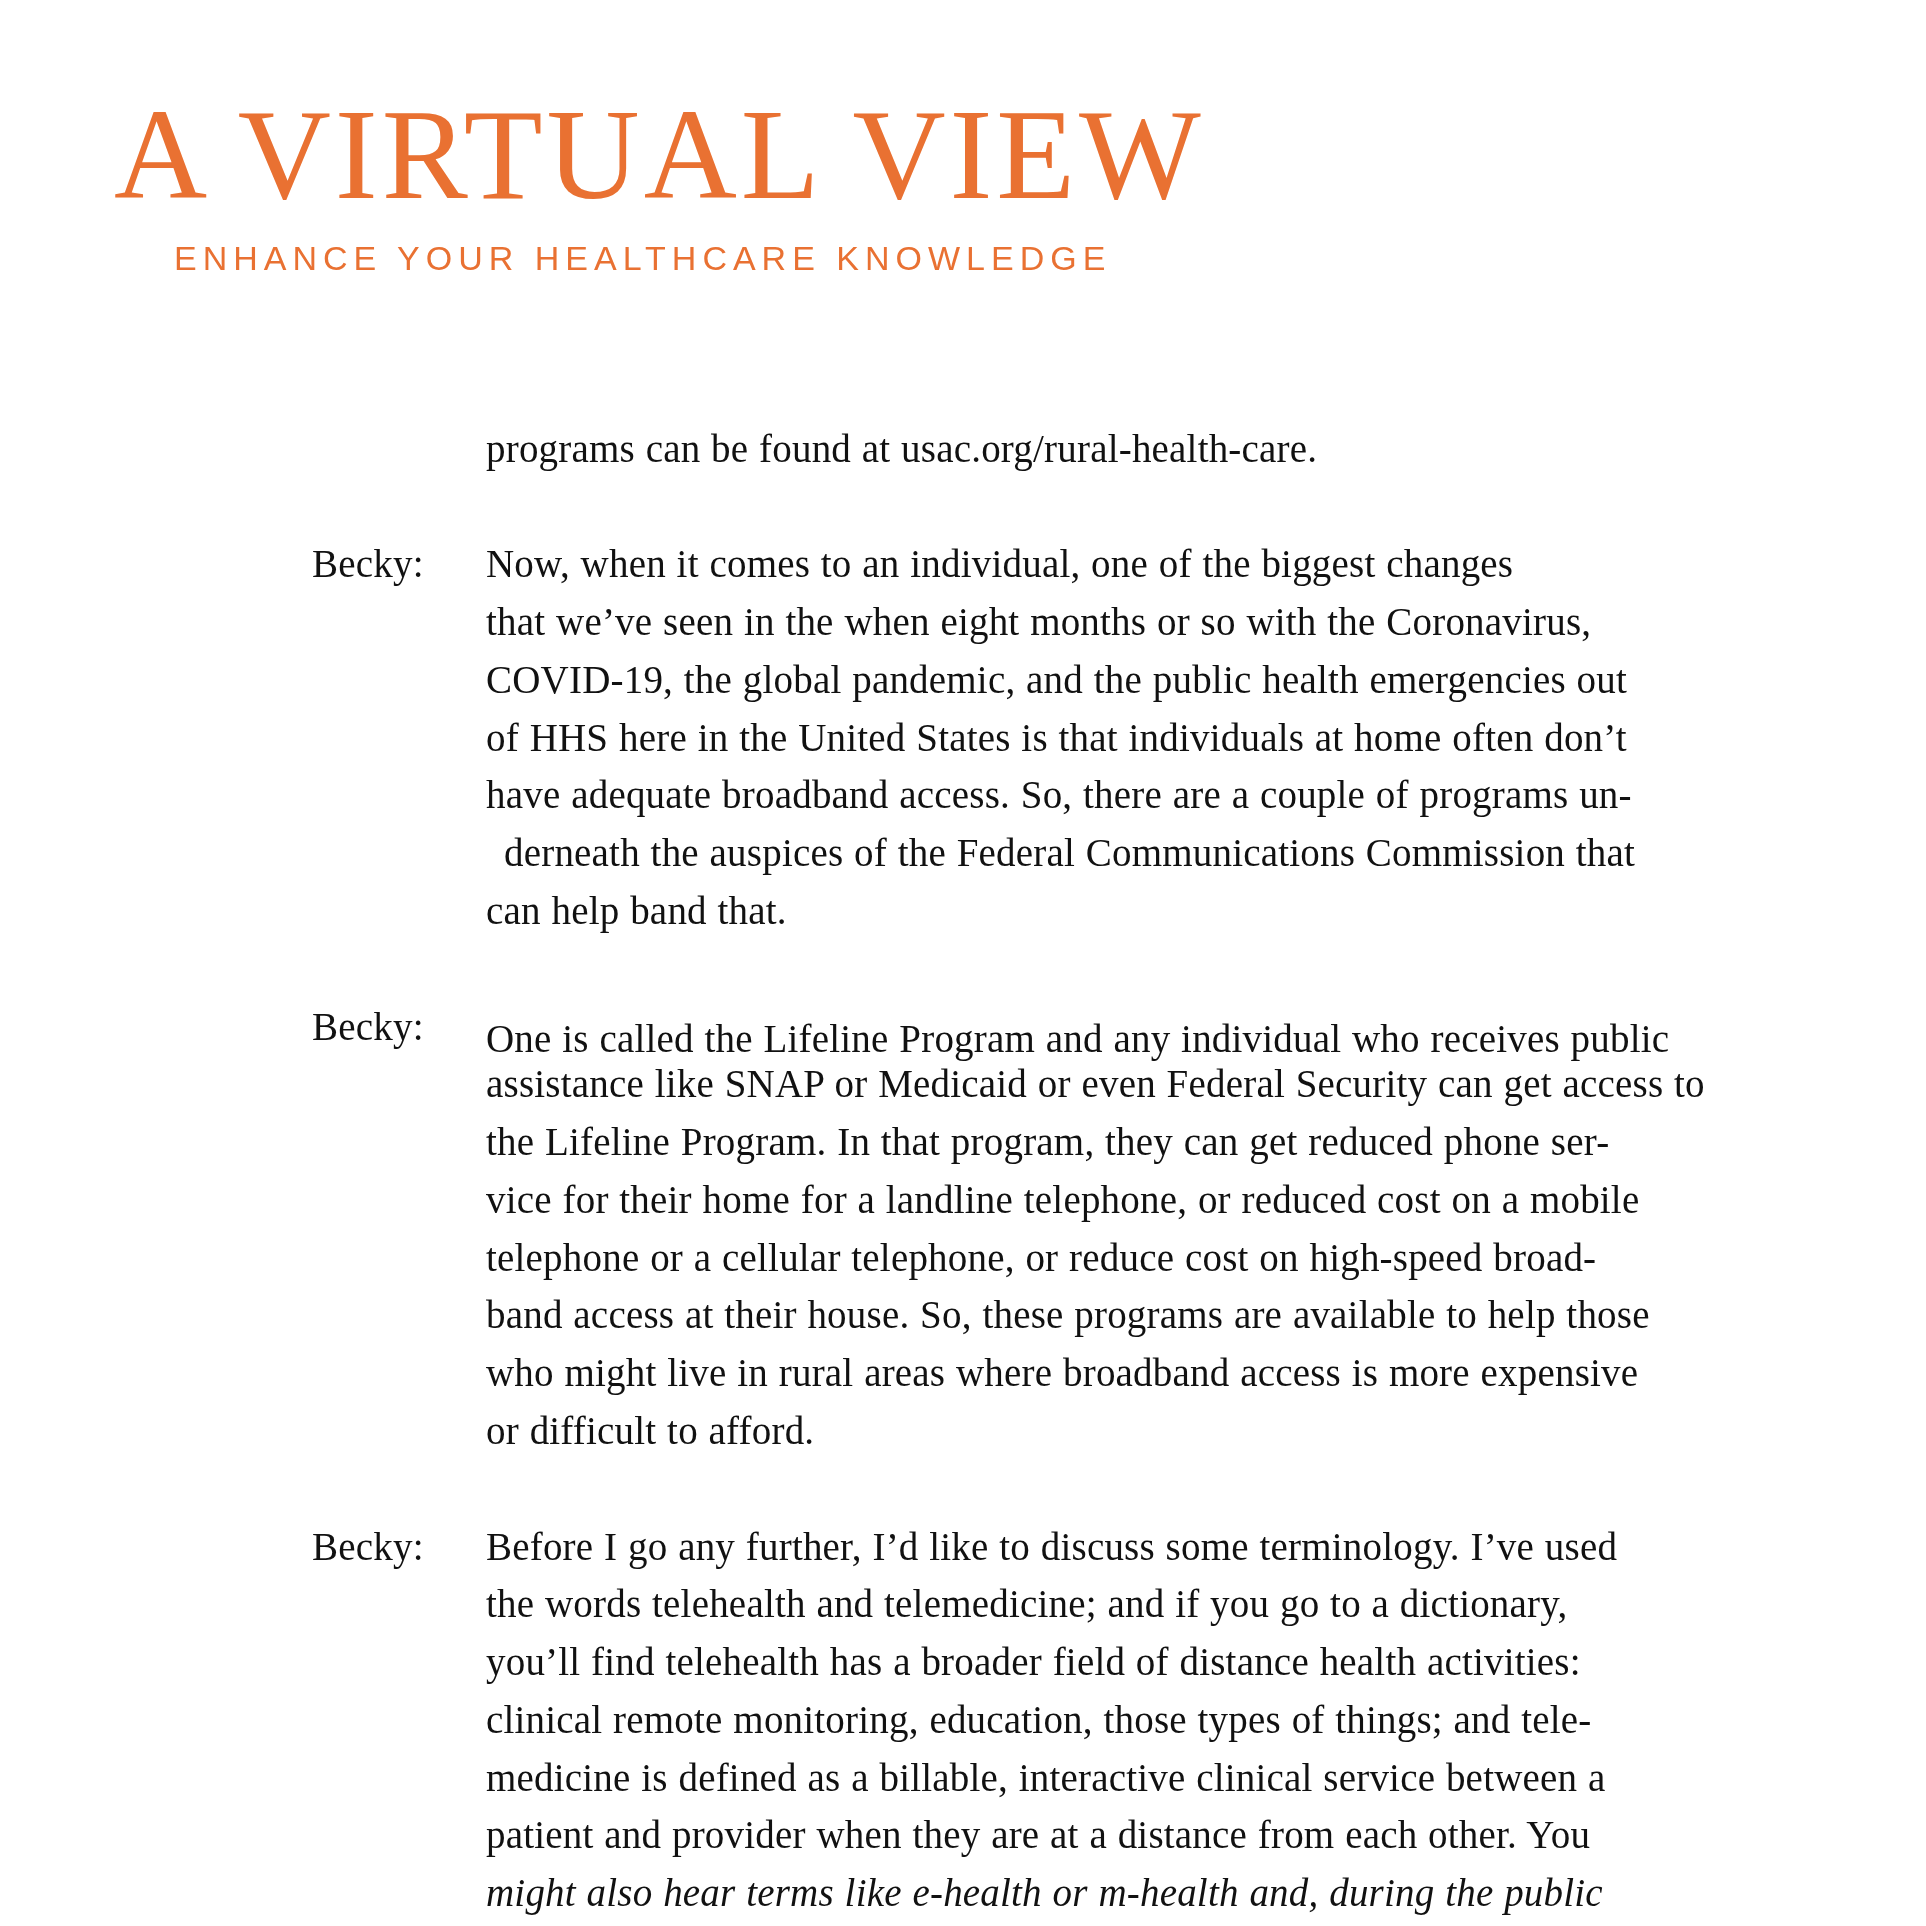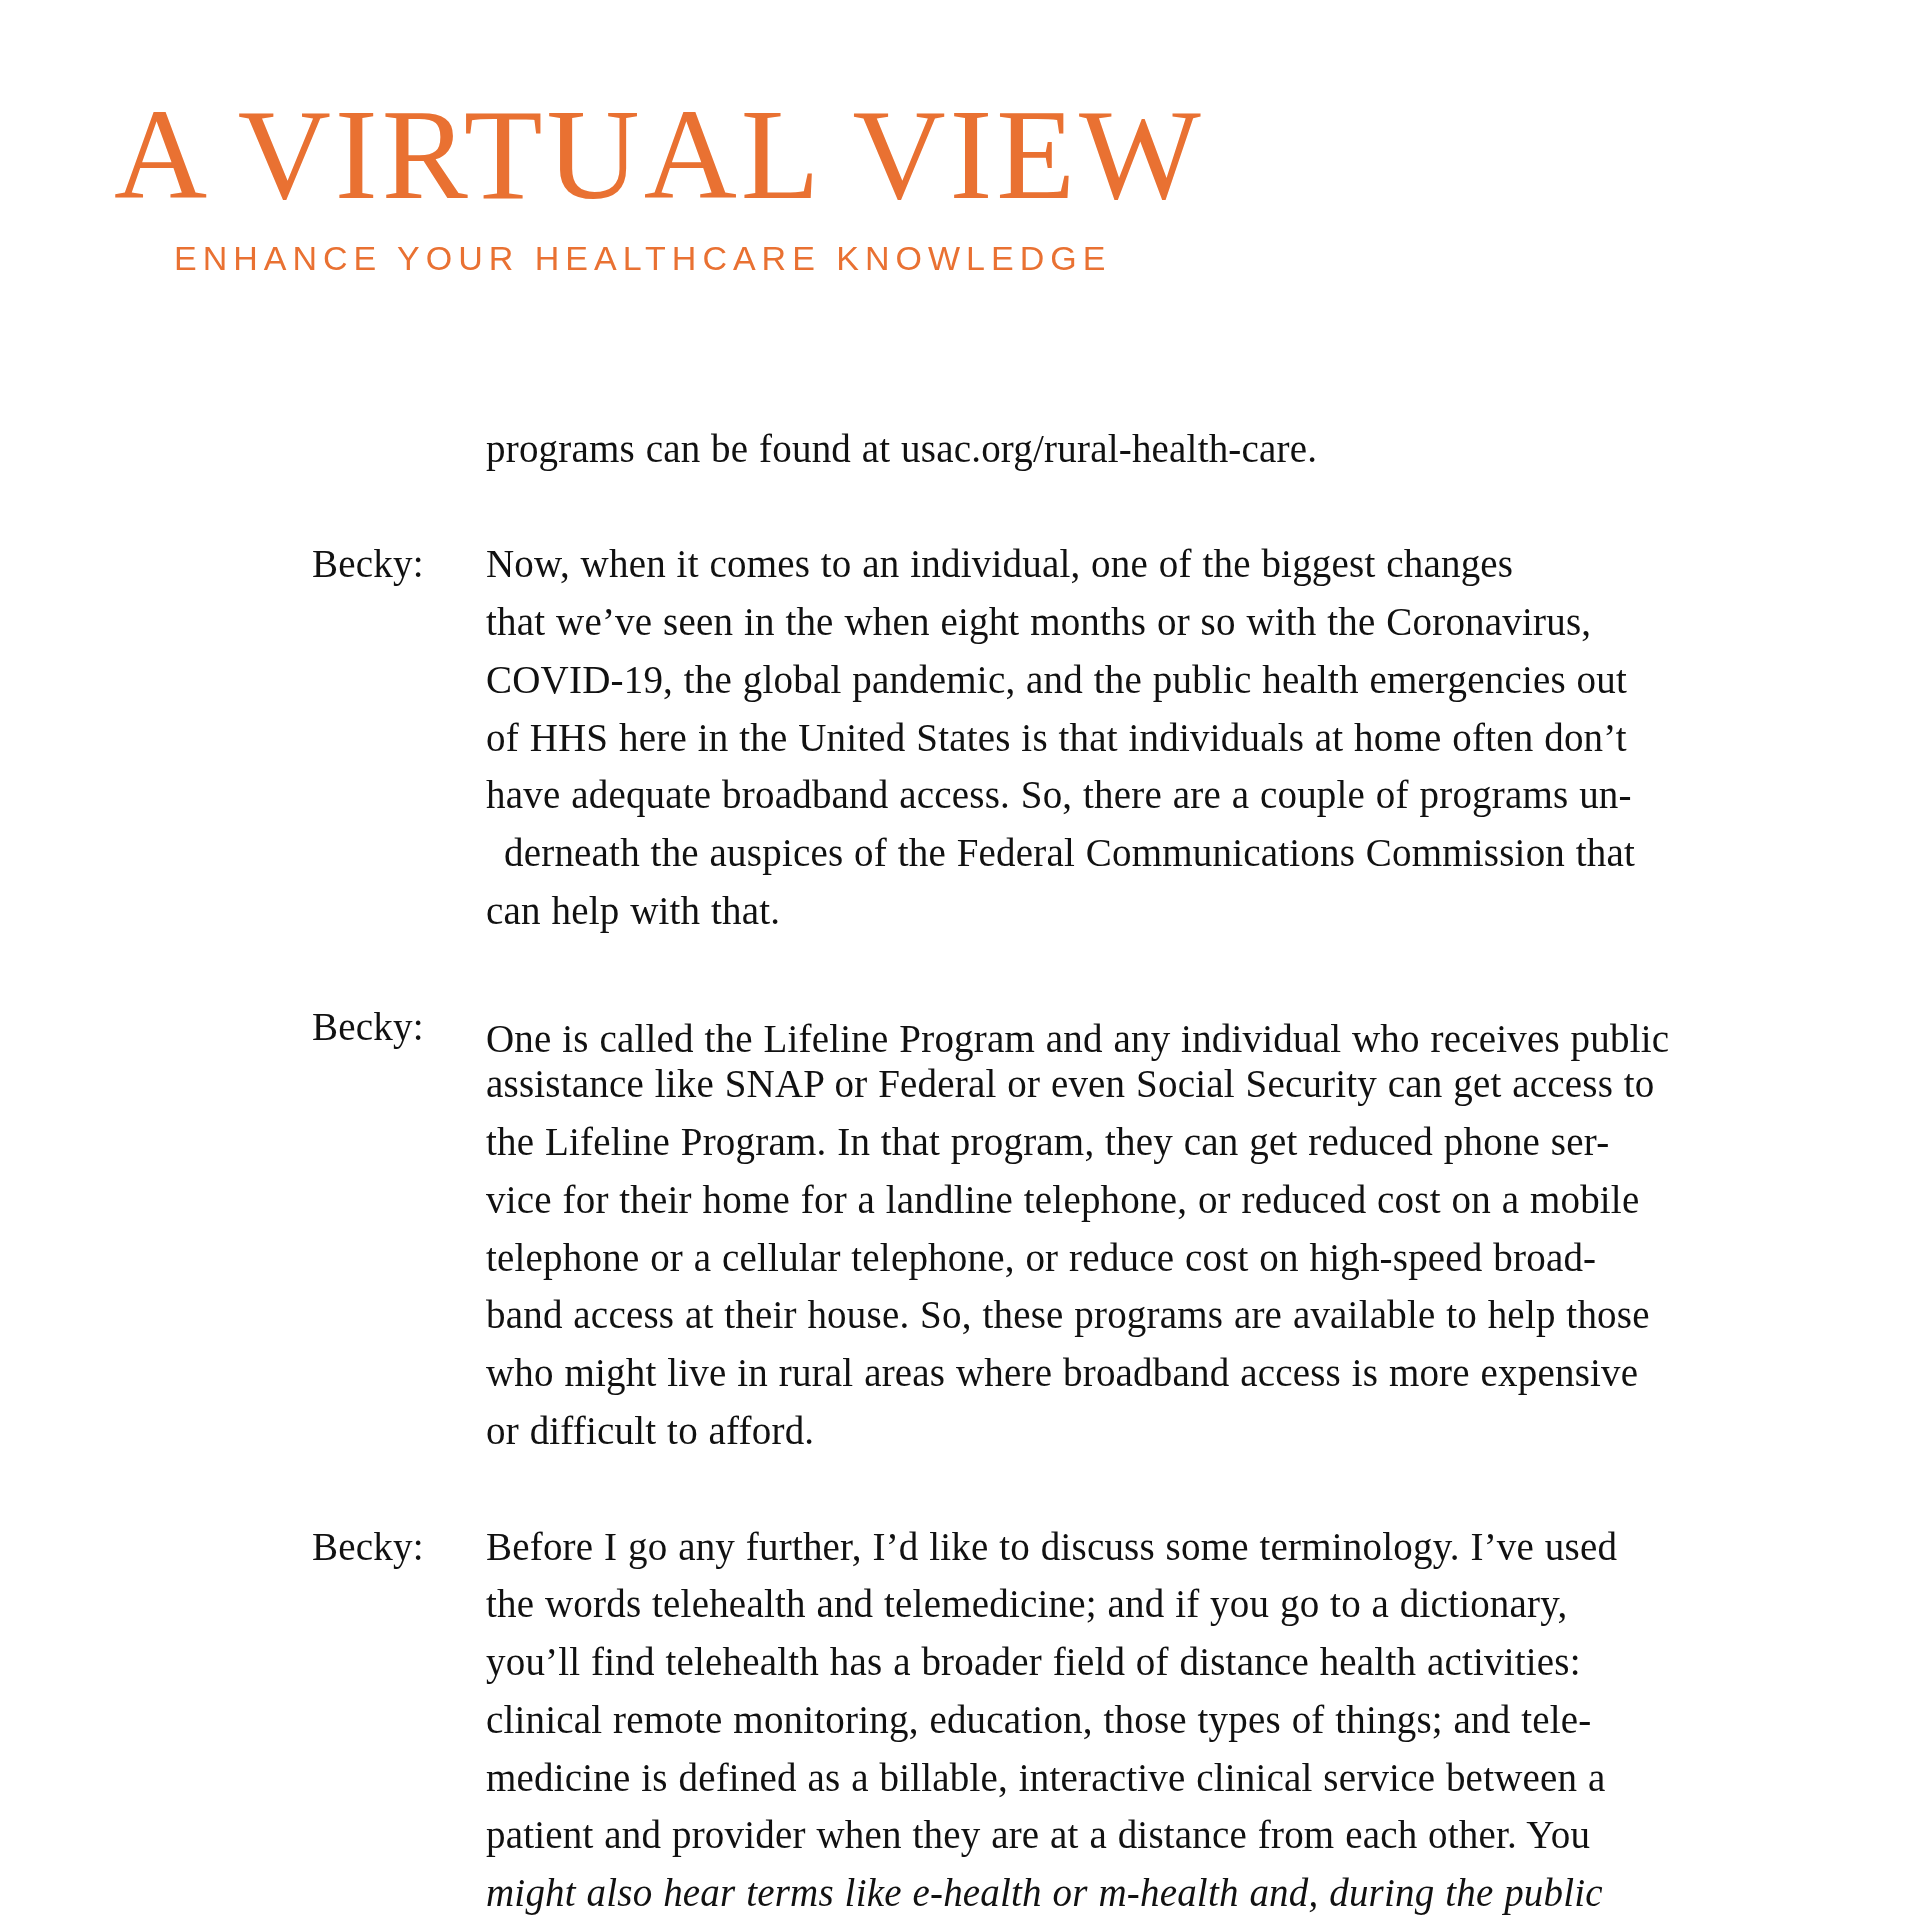--- a/index.html
+++ b/index.html
@@ -79,24 +79,24 @@
 
   <div class="transcript" id="transcript">
       <div class="line text" style="top: 426px;">programs can be found at usac.org/rural-health-care.</div>
       <div class="line speaker" style="top: 541px;">Becky:</div>
       <div class="line text" style="top: 541px;">Now, when it comes to an individual, one of the biggest changes</div>
       <div class="line text" style="top: 599px;">that we’ve seen in the when eight months or so with the Coronavirus,</div>
       <div class="line text" style="top: 657px;">COVID-19, the global pandemic, and the public health emergencies out</div>
       <div class="line text" style="top: 715px;">of HHS here in the United States is that individuals at home often don’t</div>
       <div class="line text" style="top: 772px;">have adequate broadband access. So, there are a couple of programs un-</div>
       <div class="line text" style="top: 830px; margin-left: 18px;">derneath the auspices of the Federal Communications Commission that</div>
-      <div class="line text" style="top: 888px;">can help with that.</div>
+      <div class="line text" style="top: 888px;">can help band that.</div>
       <div class="line speaker" style="top: 1004px;">Becky:</div>
       <div class="line text" style="top: 1016px;">One is called the Lifeline Program and any individual who receives public</div>
-      <div class="line text" style="top: 1061px;">assistance like SNAP or Federal or even Social Security can get access to</div>
+      <div class="line text" style="top: 1061px;">assistance like SNAP or Medicaid or even Federal Security can get access to</div>
       <div class="line text" style="top: 1119px;">the Lifeline Program. In that program, they can get reduced phone ser-</div>
       <div class="line text" style="top: 1177px;">vice for their home for a landline telephone, or reduced cost on a mobile</div>
       <div class="line text" style="top: 1235px;">telephone or a cellular telephone, or reduce cost on high-speed broad-</div>
       <div class="line text" style="top: 1292px;">band access at their house. So, these programs are available to help those</div>
       <div class="line text" style="top: 1350px;">who might live in rural areas where broadband access is more expensive</div>
       <div class="line text" style="top: 1408px;">or difficult to afford.</div>
       <div class="line speaker" style="top: 1524px;">Becky:</div>
       <div class="line text" style="top: 1524px;">Before I go any further, I’d like to discuss some terminology. I’ve used</div>
       <div class="line text" style="top: 1581px;">the words telehealth and telemedicine; and if you go to a dictionary,</div>
       <div class="line text" style="top: 1639px;">you’ll find telehealth has a broader field of distance health activities:</div>

